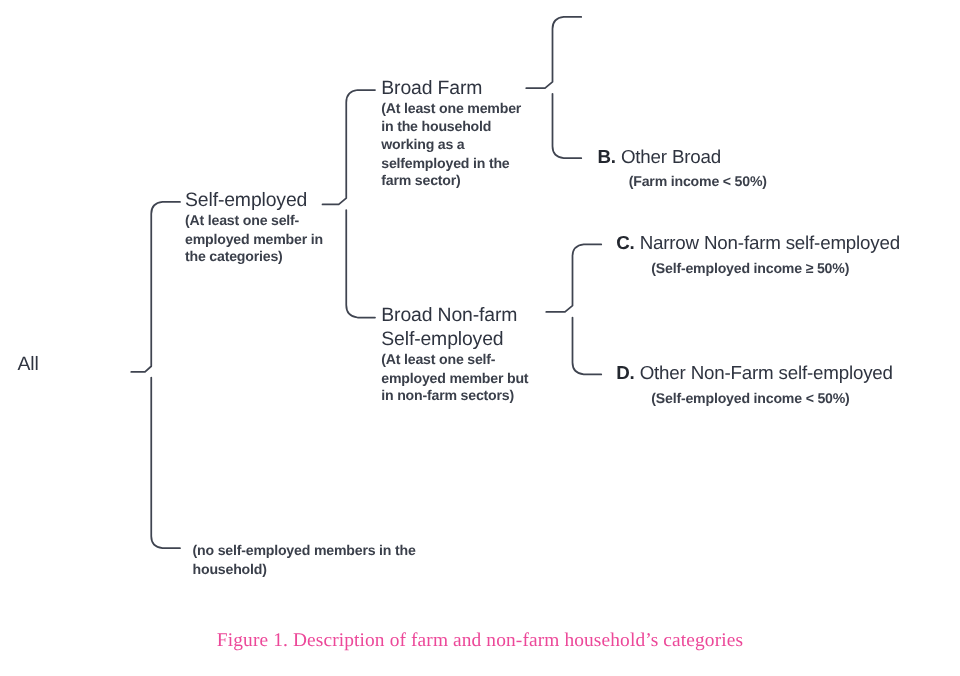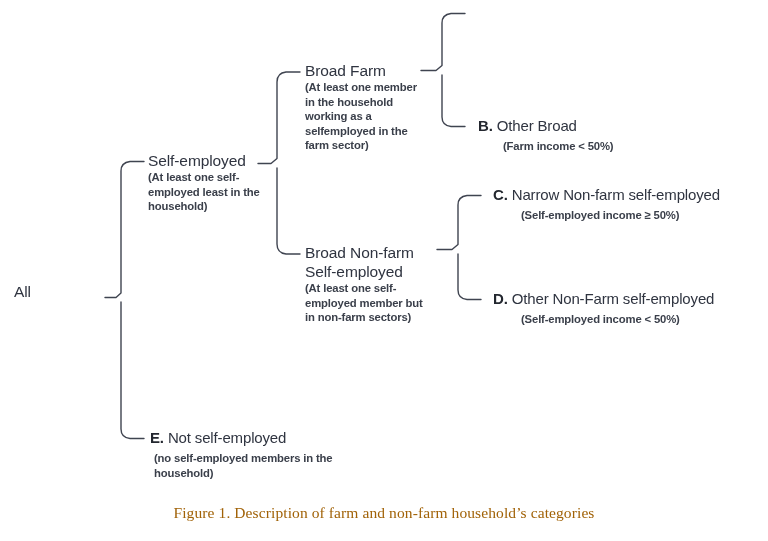--- a/index.html
+++ b/index.html
@@ -83,21 +83,21 @@
   }
 
   .caption {
     position: absolute;
     left: 0;
     top: 504px;
     width: 768px;
     text-align: center;
     font-family: "Liberation Serif", serif;
     font-size: 15.5px;
-    color: #a16207;
+    color: #ec4899;
     letter-spacing: 0.1px;
   }
 
   .gap-a { display: inline-block; width: 5px; }
 </style>
 </head>
 <body>
 
 <div id="diagram">
 
@@ -123,21 +123,21 @@
       <path d="M 458,254 L 458,290 Q 458,298.5 467,299.5 L 481,299.5"></path>
     </g>
   </svg>
 
   <div class="node root-title" style="left:14px; top:282px; width:110px;">
     <div>All</div>
   </div>
 
   <div class="node" style="left:148px; top:151px; width:112px;">
     <div class="title">Self-employed</div>
-    <div class="sub">(At least one self-employed least in the household)</div>
+    <div class="sub">(At least one self-employed member in the categories)</div>
   </div>
 
   <div class="node" style="left:305px; top:61px; width:122px;">
     <div class="title">Broad Farm</div>
     <div class="sub">(At least one member in the household working as a selfemployed in the farm sector)</div>
   </div>
 
   <div class="node" style="left:305px; top:243px; width:124px;">
     <div class="title two-line">Broad Non-farm</div>
     <div class="title two-line">Self-employed</div>
@@ -163,22 +163,18 @@
 
   <div class="node" style="left:493px; top:290px;">
     <div class="leaf-title">
       <span class="lbl">D.</span>
       <span>Other Non-Farm self-employed</span>
     </div>
     <div class="leaf-sub" style="margin-left:28px; margin-top:6px;">(Self-employed income &lt; 50%)</div>
   </div>
 
   <div class="node" style="left:150px; top:429px; width:240px;">
-    <div class="leaf-title">
-      <span class="lbl">E.</span>
-      <span>Not self-employed</span>
-    </div>
     <div class="sub" style="margin-left:4px; margin-top:5px; width:210px;">(no self-employed members in the household)</div>
   </div>
 
   <div class="caption">Figure 1.  Description of farm and non-farm household’s categories</div>
 
 </div>
 
 </body></html>

